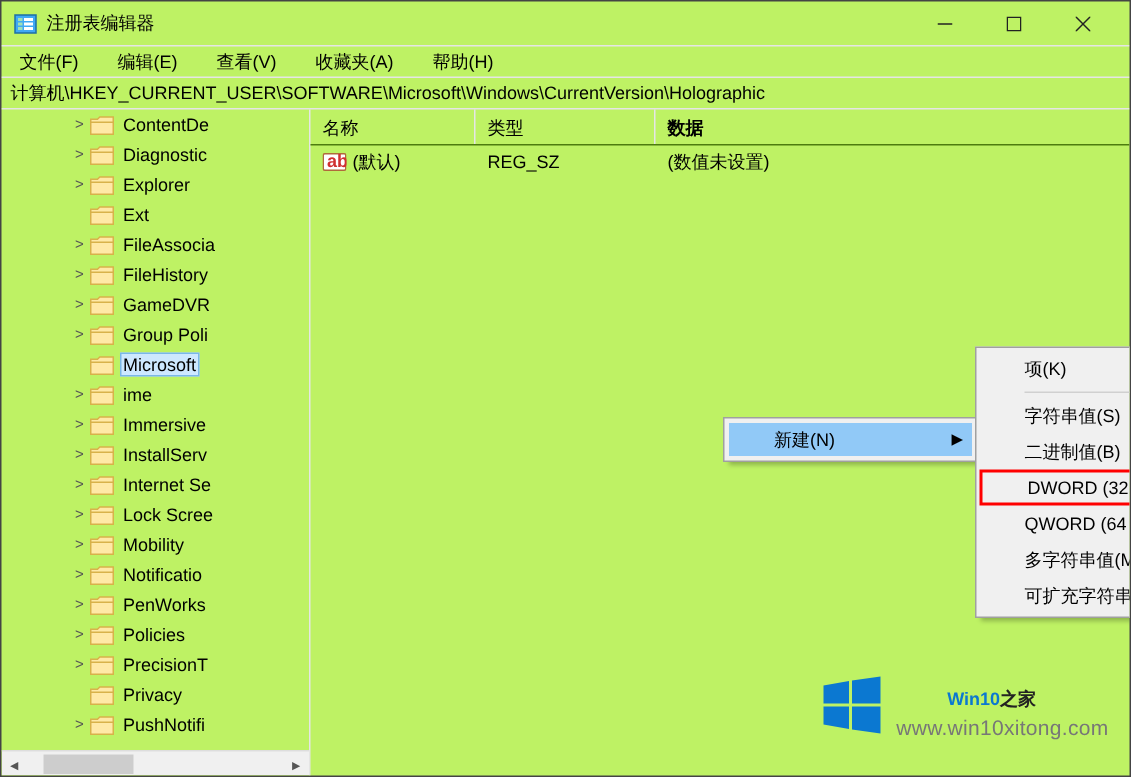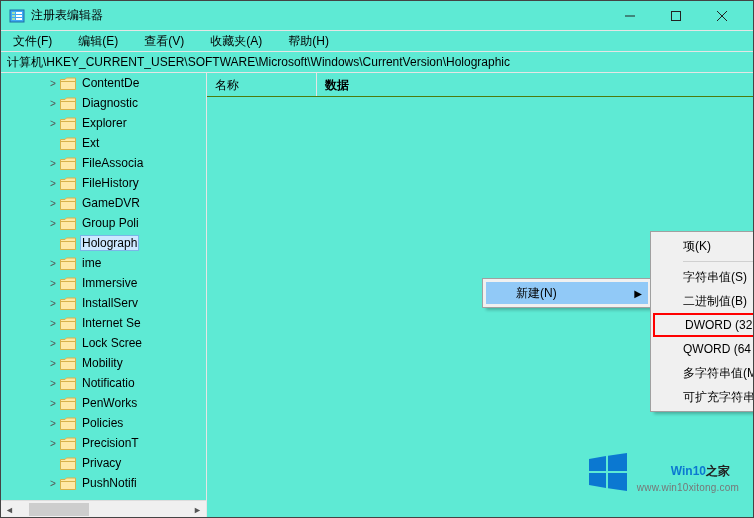--- a/index.html
+++ b/index.html
@@ -1,17 +1,17 @@
 <!DOCTYPE html>
 <html><head>
 <meta charset="utf-8">
 <style>
 * { box-sizing: border-box; margin: 0; padding: 0; font-family: "Microsoft YaHei", "Segoe UI", Tahoma, sans-serif; font-size: 12px; }
 body { background: #fff; }
-.window { width: 754px; height: 518px; border: 1px solid #444; position: relative; background: #5eead4; overflow: hidden; }
+.window { width: 754px; height: 518px; border: 1px solid #444; position: relative; background: #bef264; overflow: hidden; }
 
 
 .titlebar { height: 30px; display: flex; align-items: center; padding: 0 8px; border-bottom: 1px solid #e5e5e5; }
 .titlebar .app-icon { width: 16px; height: 16px; margin-right: 6px; }
 .titlebar .title { flex: 1; font-size: 12px; }
 .win-controls { display: flex; align-items: center; }
 .win-btn { width: 46px; height: 30px; display: flex; align-items: center; justify-content: center; font-family: "Segoe UI Symbol", sans-serif; font-size: 10px; }
 .win-btn svg { display:block; }
 
 
@@ -63,21 +63,21 @@
 .ctx-sub { position:absolute; left: 443px; top: 158px; width: 186px; background:#f0f0f0; border:1px solid #a0a0a0; box-shadow: 3px 3px 3px -1px rgba(0,0,0,0.25); padding:2px; }
 .ctx-sub .ctx-item { height:24px; display:flex; align-items:center; padding-left:30px; padding-right:10px; }
 .ctx-sub .sep { height:1px; background:#d0d0d0; margin:3px 2px 3px 30px; }
 .ctx-sub .redbox { border:2px solid #f00; }
 
 
 .watermark { position:absolute; right: 14px; bottom: 24px; display:flex; align-items:center; gap:8px; }
 .wm-text { text-align:left; }
 .wm-text .line1 { font-size:26px; font-weight:bold; color:#222;margin-left:34px; }
 .wm-text .line1 .accent { color:#0b78d1; }
-.wm-text .line2 { font-size:10px; color:#777; letter-spacing:0.2px; }
+.wm-text .line2 { font-size:14px; color:#777; letter-spacing:0.2px; }
 .wm-logo { width:42px; height:42px; }
 </style>
 </head>
 <body>
 
 <div class="window">
 
   <div class="titlebar">
     <span class="app-icon">
       <svg viewBox="0 0 16 16" width="16" height="16">
@@ -208,21 +208,21 @@
     <span class="label-box"><span class="tree-label">Group Poli</span></span>
   </div>
           <div class="tree-row selected">
     <span class="chevron"></span>
     <span class="folder-icon">
       <svg viewBox="0 0 16 13" width="16" height="13">
         <path d="M0.5 2.5 L5 2.5 L6.5 1 L15.5 1 L15.5 12.5 L0.5 12.5 Z" fill="#ffe9a6" stroke="#d8b24a"></path>
         <path d="M0.5 4.5 L15.5 4.5" stroke="#d8b24a"></path>
       </svg>
     </span>
-    <span class="label-box"><span class="tree-label">Holograph</span></span>
+    <span class="label-box"><span class="tree-label">Microsoft</span></span>
   </div>
           <div class="tree-row">
     <span class="chevron">&gt;</span>
     <span class="folder-icon">
       <svg viewBox="0 0 16 13" width="16" height="13">
         <path d="M0.5 2.5 L5 2.5 L6.5 1 L15.5 1 L15.5 12.5 L0.5 12.5 Z" fill="#ffe9a6" stroke="#d8b24a"></path>
         <path d="M0.5 4.5 L15.5 4.5" stroke="#d8b24a"></path>
       </svg>
     </span>
     <span class="label-box"><span class="tree-label">ime</span></span>
@@ -341,21 +341,37 @@
       <div class="tree-scroll-h">
         <div class="arrow left">◄</div>
         <div class="thumb"></div>
         <div class="arrow right">►</div>
       </div>
     </div>
 
     <div class="list-pane">
       <div class="list-header">
         <div class="col name">名称</div>
+        <div class="col type">类型</div>
         <div class="col data">数据</div>
+      </div>
+      <div class="list-rows">
+        <div class="list-row">
+          <div class="cell name">
+            <span class="value-icon">
+              <svg viewBox="0 0 16 16" width="16" height="16">
+                <rect x="0.5" y="2.5" width="15" height="11" rx="1" fill="#fff" stroke="#b06a3b"></rect>
+                <text x="3" y="11" font-size="8" fill="#d03030" font-weight="bold">ab</text>
+              </svg>
+            </span>
+            <span>(默认)</span>
+          </div>
+          <div class="cell type">REG_SZ</div>
+          <div class="cell data">(数值未设置)</div>
+        </div>
       </div>
 
       <div class="ctx-parent">
         <div class="ctx-inner">
           <div class="ctx-item highlight">
             <span>新建(N)</span>
             <span class="arrow-r">▶</span>
           </div>
         </div>
       </div>

